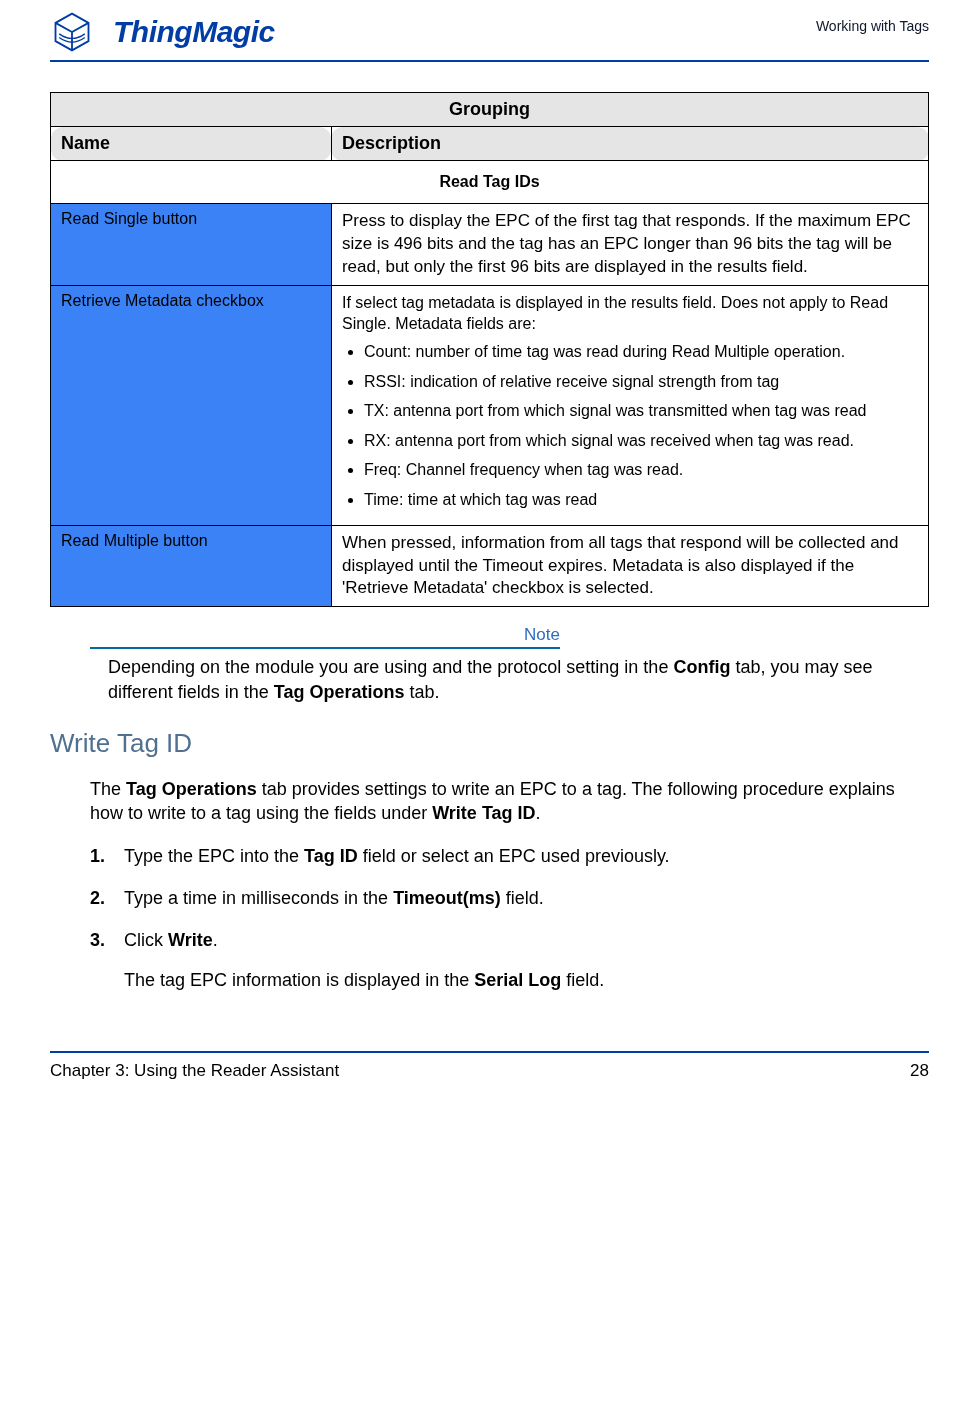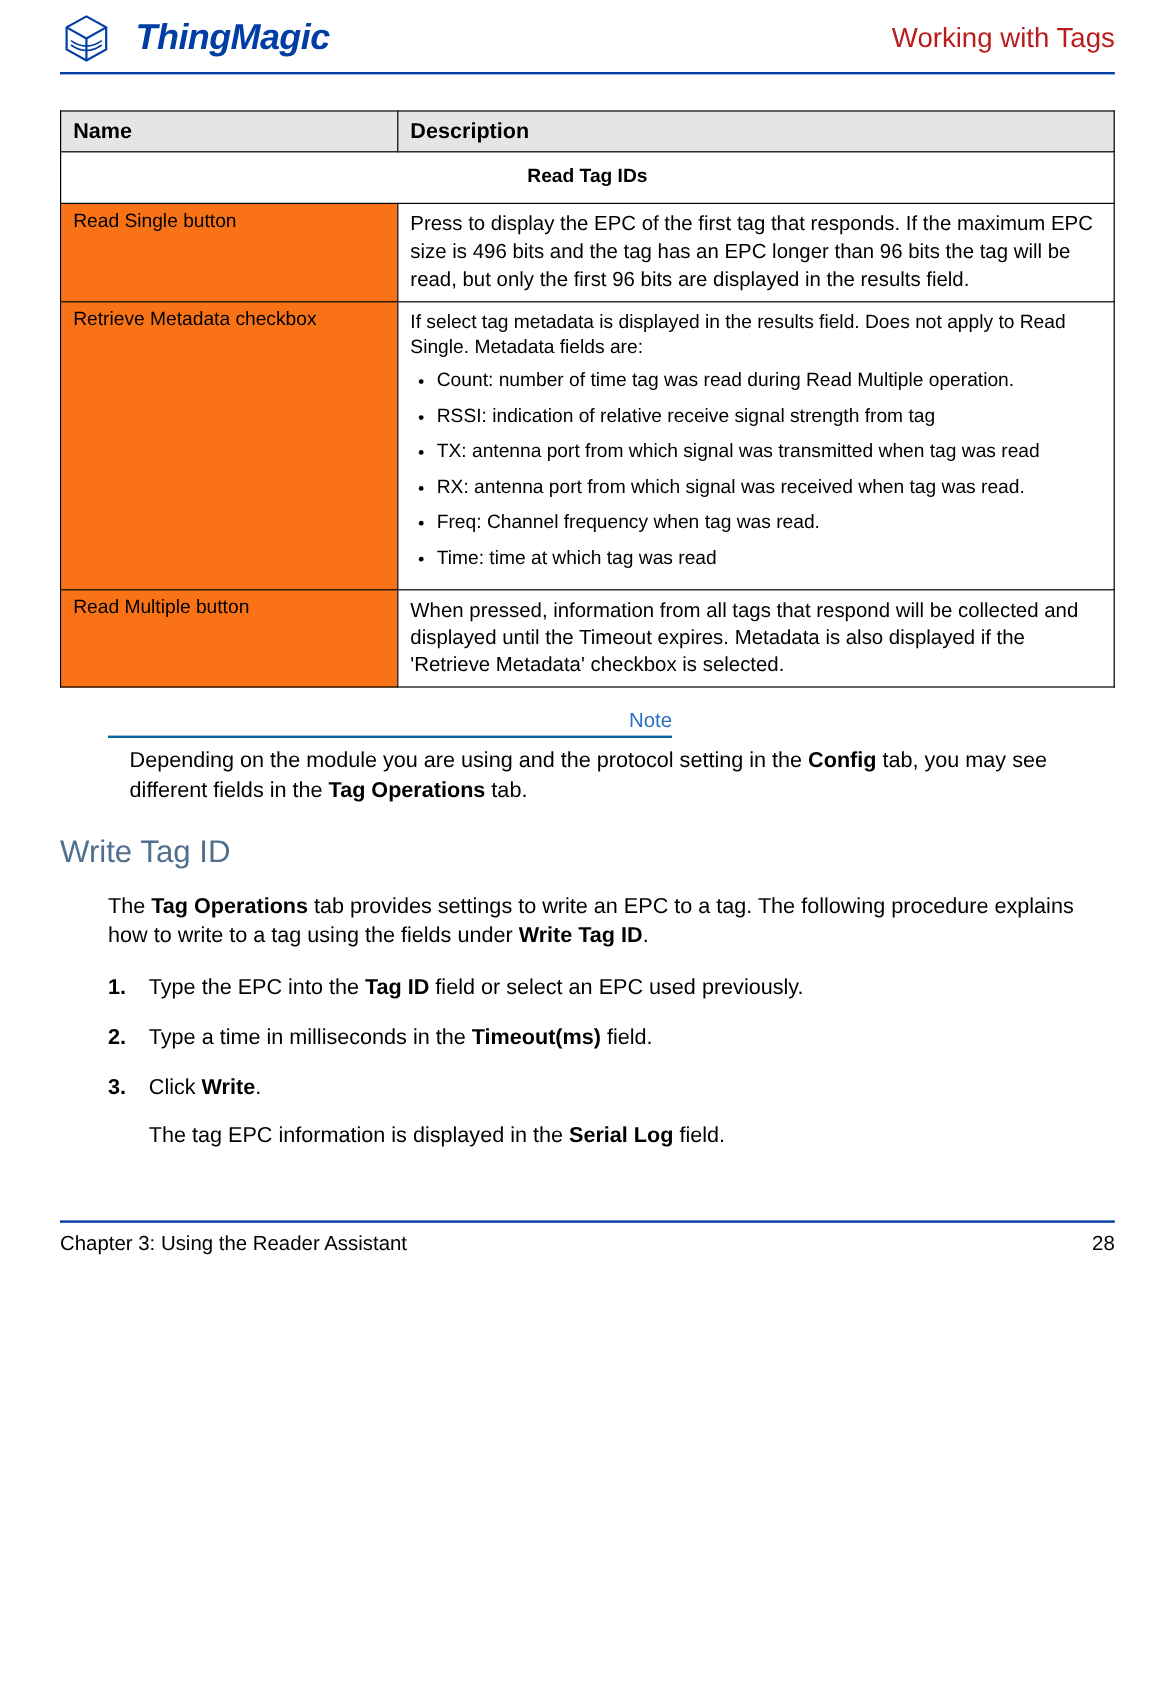--- a/index.html
+++ b/index.html
@@ -26,22 +26,22 @@
     gap: 19px;
   }
   .logo-text {
     font-size: 30px;
     font-weight: bold;
     font-style: italic;
     color: #003da5;
     letter-spacing: -0.5px;
   }
   .header-right {
-    font-size: 23px;
-    color: #b91c1c;
+    font-size: 14px;
+    color: #0f172a;
     padding-top: 8px;
   }
   .hr-top {
     border: none;
     border-top: 2px solid #003da5;
     margin: 0 0 30px 0;
   }
   table.grouping {
     width: 100%;
     border-collapse: collapse;
@@ -56,30 +56,31 @@
   table.grouping .title-row th {
     background: #e5e5e5;
     text-align: center;
     font-weight: bold;
     font-size: 18px;
   }
   table.grouping .header-row th {
     background: #e5e5e5;
     font-weight: bold;
     font-size: 18px;
+    border-radius: 12px;
   }
   table.grouping .section-row td {
     text-align: center;
     font-weight: bold;
     font-size: 16px;
     padding: 12px;
   }
   table.grouping .name-col {
     width: 32%;
-    background: #f97316;
+    background: #3b82f6;
     font-size: 16px;
   }
   table.grouping .desc-col {
     font-size: 17px;
     line-height: 1.35;
   }
   table.grouping ul {
     margin: 6px 0 0 0;
     padding-left: 22px;
   }
@@ -179,20 +180,23 @@
         </g>
       </svg>
       <span class="logo-text">ThingMagic</span>
     </div>
     <div class="header-right">Working with Tags</div>
   </div>
   <hr class="hr-top">
 
   <table class="grouping">
     <tbody>
+        <tr class="title-row">
+          <th colspan="2">Grouping</th>
+        </tr>
     <tr class="header-row">
       <th>Name</th>
       <th>Description</th>
     </tr>
     <tr class="section-row">
           <td colspan="2">Read Tag IDs</td>
         </tr>
     <tr>
       <td class="name-col">Read Single button</td>
       <td class="desc-col">Press to display the EPC of the first tag that responds. If the maximum EPC size is 496 bits and the tag has an EPC longer than 96 bits the tag will be read, but only the first 96 bits are displayed in the results field.</td>

